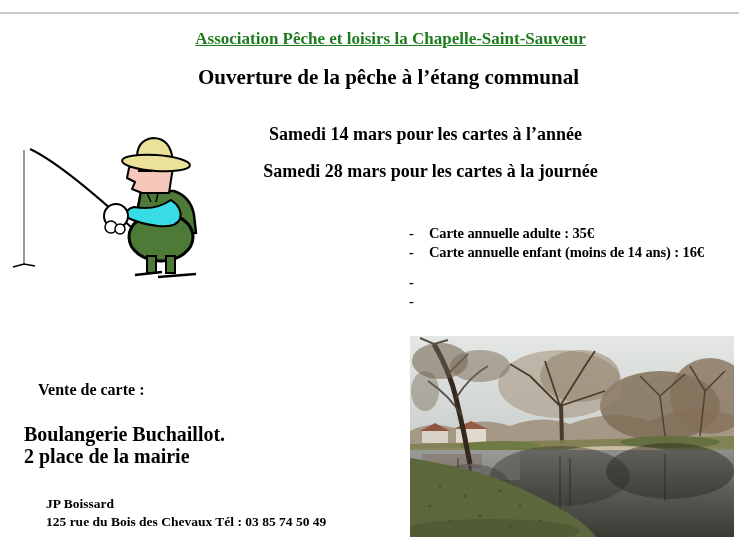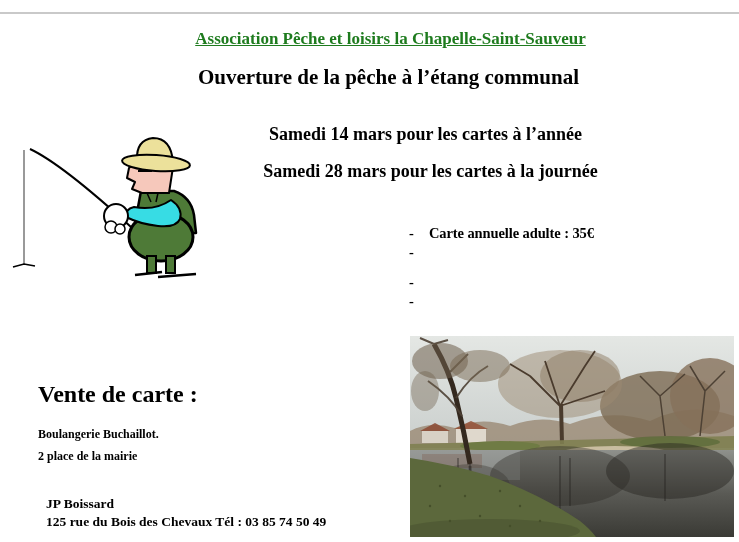--- a/index.html
+++ b/index.html
@@ -23,22 +23,22 @@
     position:absolute;top:53px;left:19px;width:739px;
     text-align:center;font-size:21px;color:#000;
   }
   .date-line1{position:absolute;top:112px;left:56px;width:739px;text-align:center;font-size:18px;}
   .date-line2{position:absolute;top:149px;left:61px;width:739px;text-align:center;font-size:18px;}
   .price-list{position:absolute;left:406px;top:208px;width:333px;font-size:14.5px;letter-spacing:-0.1px;}
   .price-row{display:flex;line-height:19px;}
   .price-row .dash{width:20px;flex:0 0 20px;padding-left:3px;}
   .gap-before{margin-top:11px;}
   .first-row{margin-top:4px;}
-  .sales-heading{position:absolute;left:38px;top:369px;font-size:24px;}
-  .bakery-block{position:absolute;left:38px;top:411px;font-size:12px;line-height:22px;}
+  .sales-heading{position:absolute;left:38px;top:369px;font-size:16px;}
+  .bakery-block{position:absolute;left:24px;top:411px;font-size:20px;line-height:22px;}
   .contact-block{position:absolute;left:46px;top:483px;font-size:13.5px;line-height:18px;}
   .fisherman{position:absolute;left:0;top:118px;}
   .pond{position:absolute;left:410px;top:324px;}
 </style>
 </head>
 <body>
 
 <div id="page">
 
   <div class="top-line"></div>
@@ -82,20 +82,21 @@
     <circle cx="120" cy="99" r="5" fill="#ffffff" stroke="#000" stroke-width="1.5"></circle>
   </svg>
 
   <div class="price-list">
     <div class="price-row first-row">
       <span class="dash">-</span>
       <span>Carte annuelle adulte : 35€</span>
     </div>
     <div class="price-row">
       <span class="dash">-</span>
+      <span>Carte annuelle enfant (moins de 14 ans) : 16€</span>
     </div>
     <div class="price-row gap-before">
       <span class="dash">-</span>
     </div>
     <div class="price-row">
       <span class="dash">-</span>
     </div>
   </div>
 
   <div class="sales-heading">Vente de carte :</div>

